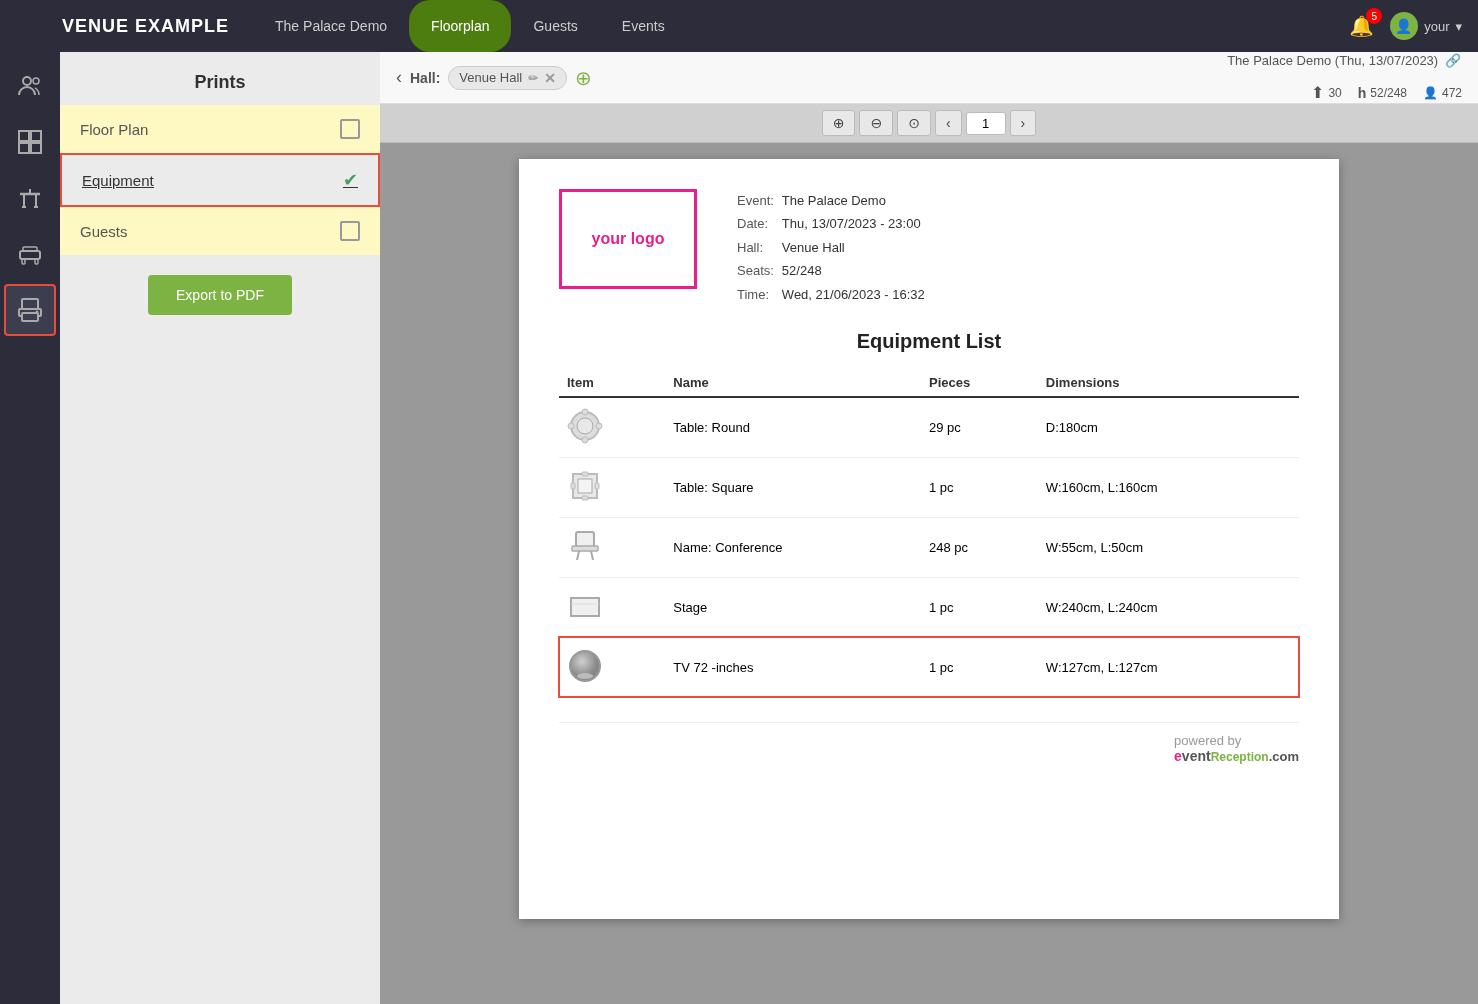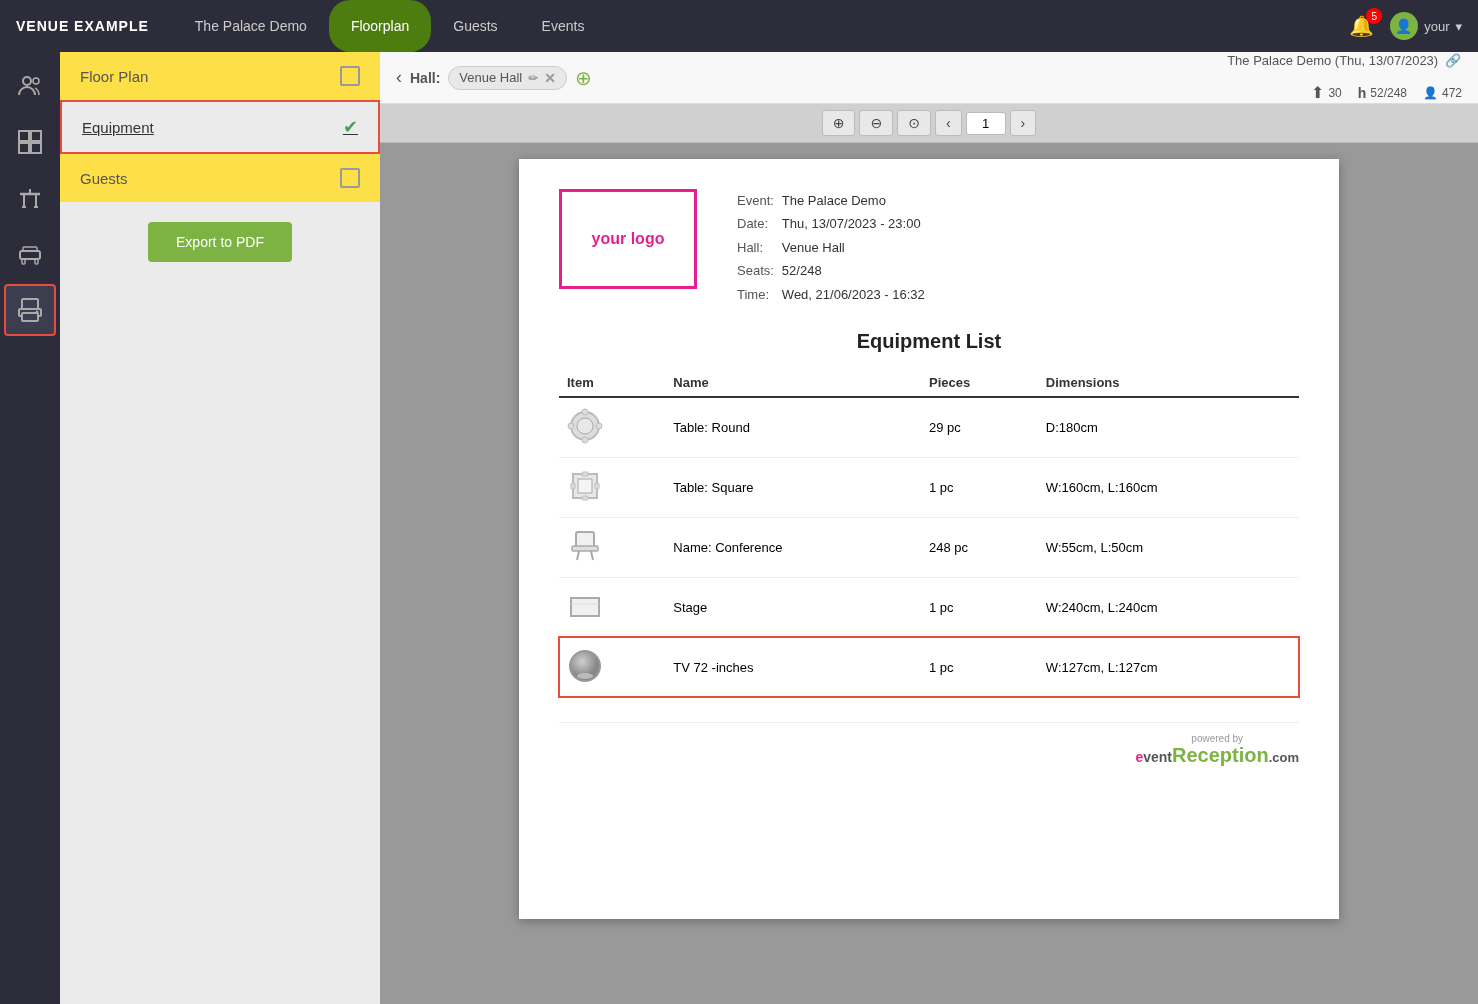--- a/index.html
+++ b/index.html
@@ -5,23 +5,24 @@
     * { box-sizing: border-box; margin: 0; padding: 0; }
     body { font-family: Arial, sans-serif; background: #f0f0f0; overflow: hidden; width: 1478px; height: 1004px; }
 
     
     .top-nav {
       display: flex; align-items: center;
       background: #2c2c3a; height: 52px;
       padding: 0 16px; gap: 0;
     }
     .nav-brand {
-      color: #fff; font-size: 14px; font-weight: bold;
+      color: #fff; font-size: 18px; font-weight: bold;
       letter-spacing: 1px; margin-right: 24px;
       white-space: nowrap;
+      margin-left: 46px;
     }
     .nav-item {
       color: #ccc; font-size: 14px; padding: 0 22px; height: 52px;
       display: flex; align-items: center; cursor: pointer; text-decoration: none;
     }
     .nav-item.active { background: #4d7c0f; color: #fff; border-radius: 21px; }
     .nav-spacer { flex: 1; }
     .nav-right { display: flex; align-items: center; gap: 12px; }
     .notif-btn {
       position: relative; background: none; border: none;
@@ -67,21 +68,21 @@
       padding: 0;
     }
     .prints-title {
       text-align: center; font-size: 18px; font-weight: bold;
       color: #333; padding: 20px 16px 12px;
       background: #ebebeb;
     }
     .print-item {
       display: flex; align-items: center; justify-content: space-between;
       padding: 14px 20px; cursor: pointer; font-size: 15px; color: #555;
-      background: #fde047;
+      background: #fef9c3;
     }
     .print-item.active {
       border: 2px solid #e74c3c; color: #333;
       text-decoration: underline; font-size: 15px;
     }
     .print-item .check-active { color: #4a9a5a; font-size: 18px; }
     .print-checkbox {
       width: 20px; height: 20px; border: 2px solid #999; border-radius: 2px;
     }
 
@@ -249,20 +250,21 @@
         <rect x="5" y="2" width="16" height="10" rx="1" stroke="#aaa" stroke-width="2" fill="none"></rect>
         <rect x="5" y="16" width="16" height="8" rx="1" stroke="#aaa" stroke-width="2" fill="none"></rect>
         <path d="M5 12h-2a1 1 0 0 0-1 1v5a1 1 0 0 0 1 1h2" stroke="#aaa" stroke-width="2" fill="none"></path>
         <path d="M21 12h2a1 1 0 0 1 1 1v5a1 1 0 0 1-1 1h-2" stroke="#aaa" stroke-width="2" fill="none"></path>
         <circle cx="20" cy="15" r="1.5" fill="#aaa"></circle>
       </svg>
     </div>
   </div>
 
   <div class="prints-sidebar">
+    <div class="prints-title">Prints</div>
 
     <div class="print-item">
       <span>Floor Plan</span>
       <div class="print-checkbox"></div>
     </div>
 
     <div class="print-item active" style="border: 2px solid #e74c3c; margin: 0 0 0 0; background: #ebebeb;">
       <span style="text-decoration:underline; color:#333;">Equipment</span>
       <span class="check-active">✔</span>
     </div>
@@ -425,23 +427,23 @@
                   </svg></td>
                 <td>TV 72 -inches</td>
                 <td>1 pc</td>
                 <td>W:127cm, L:127cm</td>
               </tr>
             </tbody>
         </table>
 
         <div class="pdf-footer">
           <div class="er-logo">
-            <small style="font-size:10px; color:#999; display:block; text-align:center;">powered by</small>
+            <small style="font-size:13px; color:#999; display:block; text-align:left;">powered by</small>
             <span>
-              <span style="color:#e91e8c; font-weight:bold; font-size:14px;">e</span><span style="color:#555; font-size:14px;">vent</span><span style="color:#7cb342; font-weight:bold; font-size:20px;">Reception</span><span style="color:#555; font-size:13px;">.com</span>
+              <span style="color:#e91e8c; font-weight:bold; font-size:14px;">e</span><span style="color:#555; font-size:14px;">vent</span><span style="color:#7cb342; font-weight:bold; font-size:12px;">Reception</span><span style="color:#555; font-size:13px;">.com</span>
             </span>
           </div>
         </div>
 
       </div>
     </div>
 
   </div>
 </div>
 

